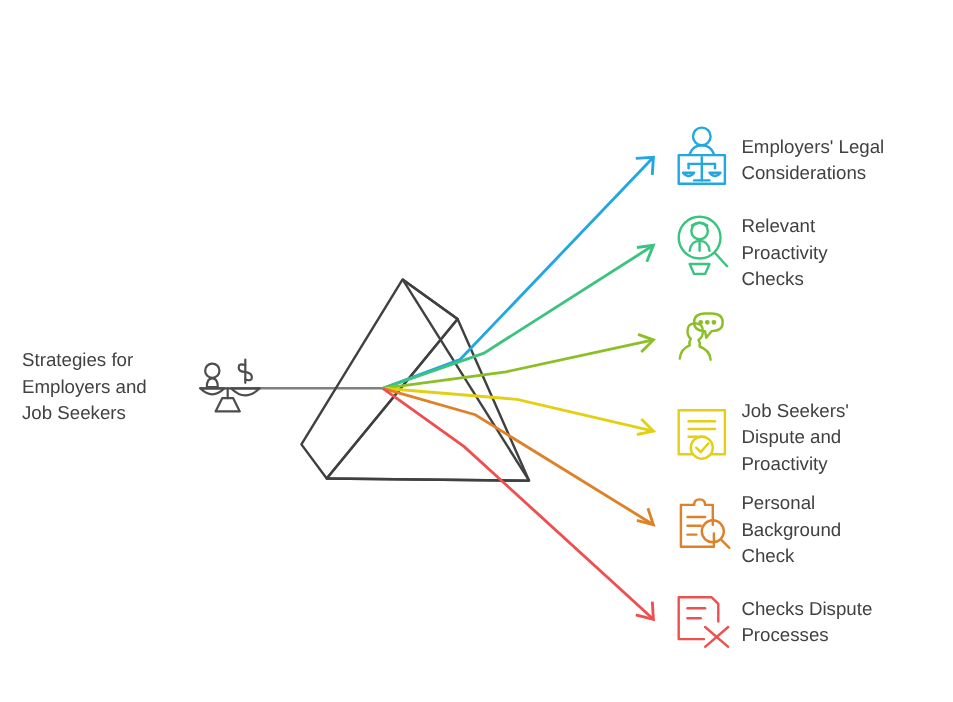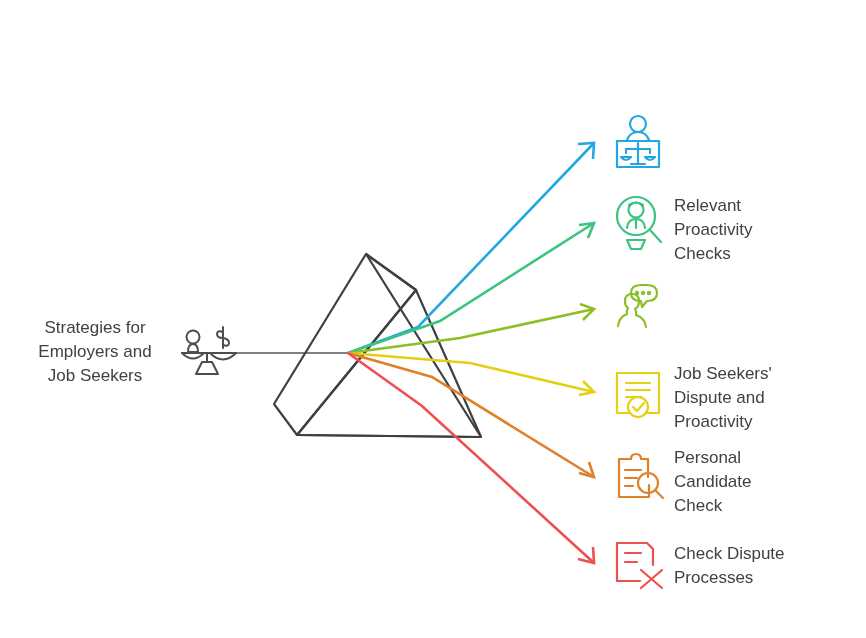--- a/index.html
+++ b/index.html
@@ -25,21 +25,21 @@
     left: 0;
     top: 0;
     width: 866px;
     height: 638px;
   }
   .source-label {
     position: absolute;
     left: 20px;
     top: 316px;
     width: 150px;
-    text-align: center;
+    text-align: left;
     font-size: 17px;
     line-height: 24px;
     color: #414141;
     font-family: "Liberation Sans", sans-serif;
     white-space: pre-line;
   }
   .branch-label {
     position: absolute;
     font-size: 17px;
     line-height: 24px;
@@ -168,30 +168,32 @@
       <line x1="641" y1="570" x2="662" y2="588"></line>
       <line x1="662" y1="570" x2="641" y2="588"></line>
     </g>
 
   </svg>
 
   <div class="source-label">Strategies for
 Employers and
 Job Seekers</div>
 
+  <div class="branch-label" style="top:122px">Employers' Legal
+Considerations</div>
 
   <div class="branch-label" style="top:194px">Relevant
 Proactivity
 Checks</div>
 
 
   <div class="branch-label" style="top:362px">Job Seekers'
 Dispute and
 Proactivity</div>
 
   <div class="branch-label" style="top:446px">Personal
-Candidate
+Background
 Check</div>
 
-  <div class="branch-label" style="top:542px">Check Dispute
+  <div class="branch-label" style="top:542px">Checks Dispute
 Processes</div>
 
 </div>
 
 </body></html>

